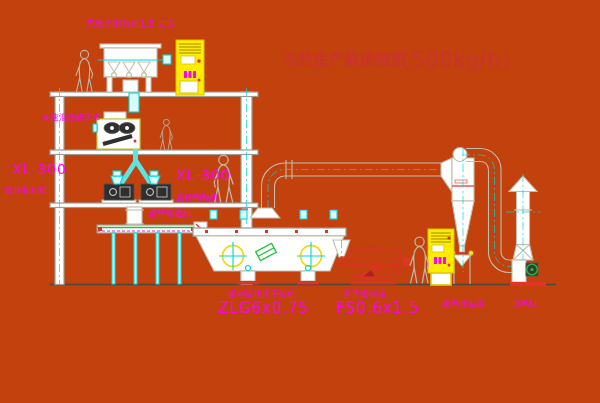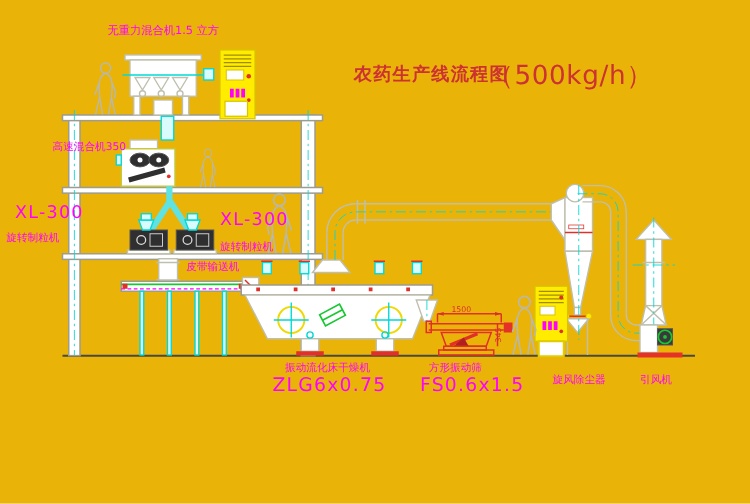--- a/index.html
+++ b/index.html
@@ -1,16 +1,16 @@
 <!DOCTYPE html>
 <html><head>
 <meta charset="utf-8">
 <style>
   html,body{margin:0;padding:0;background:#ffffff;}
-  #stage{position:relative;width:600px;height:403px;background:#eab308;overflow:hidden;
+  #stage{position:relative;width:600px;height:403px;background:#c2410c;overflow:hidden;
          font-family:"DejaVu Sans",sans-serif;}
   svg{position:absolute;left:0;top:0;}
   text{font-family:"DejaVu Sans",sans-serif;}
   .mag{fill:#ff00ff;}
   .red{fill:#cc3232;}
   .lbl-s{font-size:8.5px;}
   .lbl-m{font-size:14px;letter-spacing:1px;}
   .lbl-big{font-size:15px;letter-spacing:1px;}
   .ttl-cn{font-size:14.5px;font-weight:600;letter-spacing:1px;}
   .ttl-cap{font-size:21px;letter-spacing:0.5px;}

